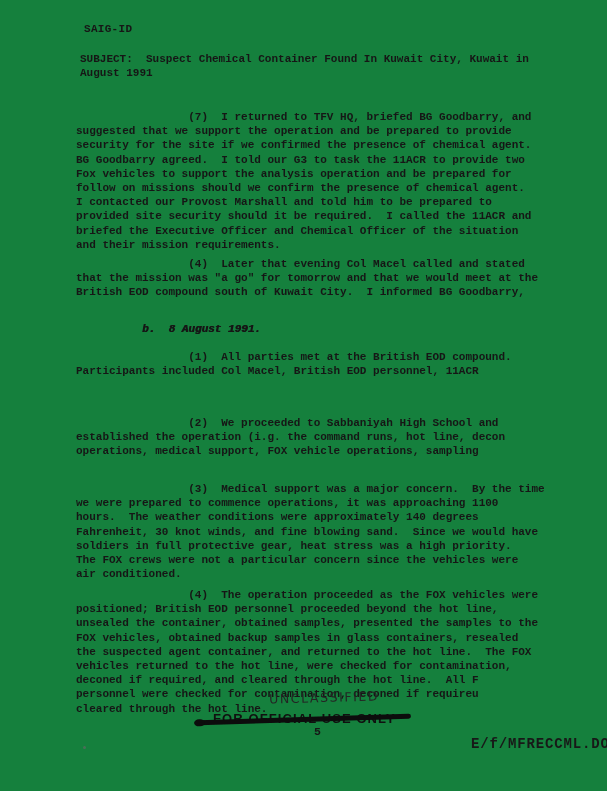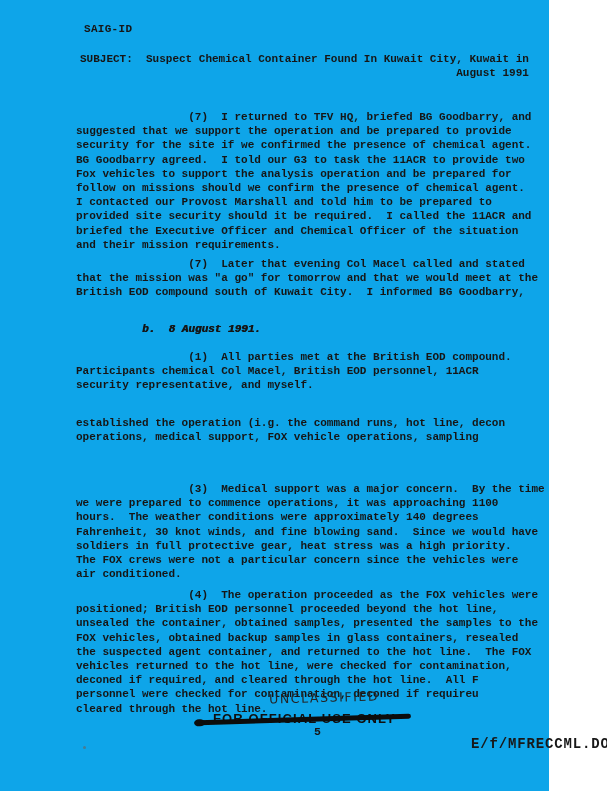--- a/index.html
+++ b/index.html
@@ -3,33 +3,33 @@
 <meta charset="utf-8">
 <style>
   html,body{margin:0;padding:0;}
   body{
     width:607px;height:791px;
     background:#ffffff;
     font-family:"Liberation Mono","DejaVu Sans Mono",monospace;
     color:#161616;
     overflow:hidden;
   }
-  .page{position:relative;width:549px;height:791px;background:#0ea5e9;}
+  .page{position:relative;width:607px;height:791px;background:#15803d;}
 
   .typed{
     position:absolute;
     white-space:pre;
     font-family:"Liberation Mono","DejaVu Sans Mono",monospace;
     font-size:11px;
     font-weight:bold;
     line-height:14.2px;
     color:#161616;
   }
   .office-symbol{left:84px;top:22px;letter-spacing:0.3px;}
-  .subject{left:80px;top:52px;text-align:right;}
+  .subject{left:80px;top:52px;}
   .para{left:76px;}
   .para.heavy{text-shadow:0.6px 0 0 currentColor;font-style:italic;}
 
   .stamp{
     position:absolute;left:269px;top:690px;
     font-family:"DejaVu Sans",sans-serif;
     font-size:12.5px;font-weight:400;
     letter-spacing:1.6px;color:#242424;
     transform:rotate(-1.6deg);
     white-space:pre;
@@ -72,24 +72,24 @@
 
 <div class="page">
 
   <div class="typed office-symbol">SAIG-ID</div>
 
   <div class="typed subject">SUBJECT:  Suspect Chemical Container Found In Kuwait City, Kuwait in
 August 1991</div>
 
   <div id="body-text">
       <div class="typed para" style="top: 110px;"><div>                 (7)  I returned to TFV HQ, briefed BG Goodbarry, and</div><div>suggested that we support the operation and be prepared to provide</div><div>security for the site if we confirmed the presence of chemical agent.</div><div>BG Goodbarry agreed.  I told our G3 to task the 11ACR to provide two</div><div>Fox vehicles to support the analysis operation and be prepared for</div><div>follow on missions should we confirm the presence of chemical agent.</div><div>I contacted our Provost Marshall and told him to be prepared to</div><div>provided site security should it be required.  I called the 11ACR and</div><div>briefed the Executive Officer and Chemical Officer of the situation</div><div>and their mission requirements.</div></div>
-      <div class="typed para" style="top: 257px;"><div>                 (7)  Later that evening Col Macel called and stated</div><div>that the mission was "a go" for tomorrow and that we would meet at the</div><div>British EOD compound south of Kuwait City.  I informed BG Goodbarry,</div></div>
+      <div class="typed para" style="top: 257px;"><div>                 (4)  Later that evening Col Macel called and stated</div><div>that the mission was "a go" for tomorrow and that we would meet at the</div><div>British EOD compound south of Kuwait City.  I informed BG Goodbarry,</div></div>
       <div class="typed para heavy" style="top: 322px;"><div>          b.  8 August 1991.</div></div>
-      <div class="typed para" style="top: 350px;"><div>                 (1)  All parties met at the British EOD compound.</div><div>Participants chemical Col Macel, British EOD personnel, 11ACR</div><div>security representative, and myself.</div></div>
-      <div class="typed para" style="top: 416px;"><div>established the operation (i.g. the command runs, hot line, decon</div><div>operations, medical support, FOX vehicle operations, sampling</div></div>
+      <div class="typed para" style="top: 350px;"><div>                 (1)  All parties met at the British EOD compound.</div><div>Participants included Col Macel, British EOD personnel, 11ACR</div></div>
+      <div class="typed para" style="top: 416px;"><div>                 (2)  We proceeded to Sabbaniyah High School and</div><div>established the operation (i.g. the command runs, hot line, decon</div><div>operations, medical support, FOX vehicle operations, sampling</div></div>
       <div class="typed para" style="top: 482px;"><div>                 (3)  Medical support was a major concern.  By the time</div><div>we were prepared to commence operations, it was approaching 1100</div><div>hours.  The weather conditions were approximately 140 degrees</div><div>Fahrenheit, 30 knot winds, and fine blowing sand.  Since we would have</div><div>soldiers in full protective gear, heat stress was a high priority.</div><div>The FOX crews were not a particular concern since the vehicles were</div><div>air conditioned.</div></div>
       <div class="typed para" style="top: 588px;"><div>                 (4)  The operation proceeded as the FOX vehicles were</div><div>positioned; British EOD personnel proceeded beyond the hot line,</div><div>unsealed the container, obtained samples, presented the samples to the</div><div>FOX vehicles, obtained backup samples in glass containers, resealed</div><div>the suspected agent container, and returned to the hot line.  The FOX</div><div>vehicles returned to the hot line, were checked for contamination,</div><div>deconed if required, and cleared through the hot line.  All F</div><div>personnel were checked for contamination, deconed if requireu</div><div>cleared through the hot line.</div></div>
     </div>
 
   <div class="stamp">UNCLASSIFIED</div>
 
   <div class="classification">FOR OFFICIAL USE ONLY</div>
 
   <div class="strike-bar"></div>
 

